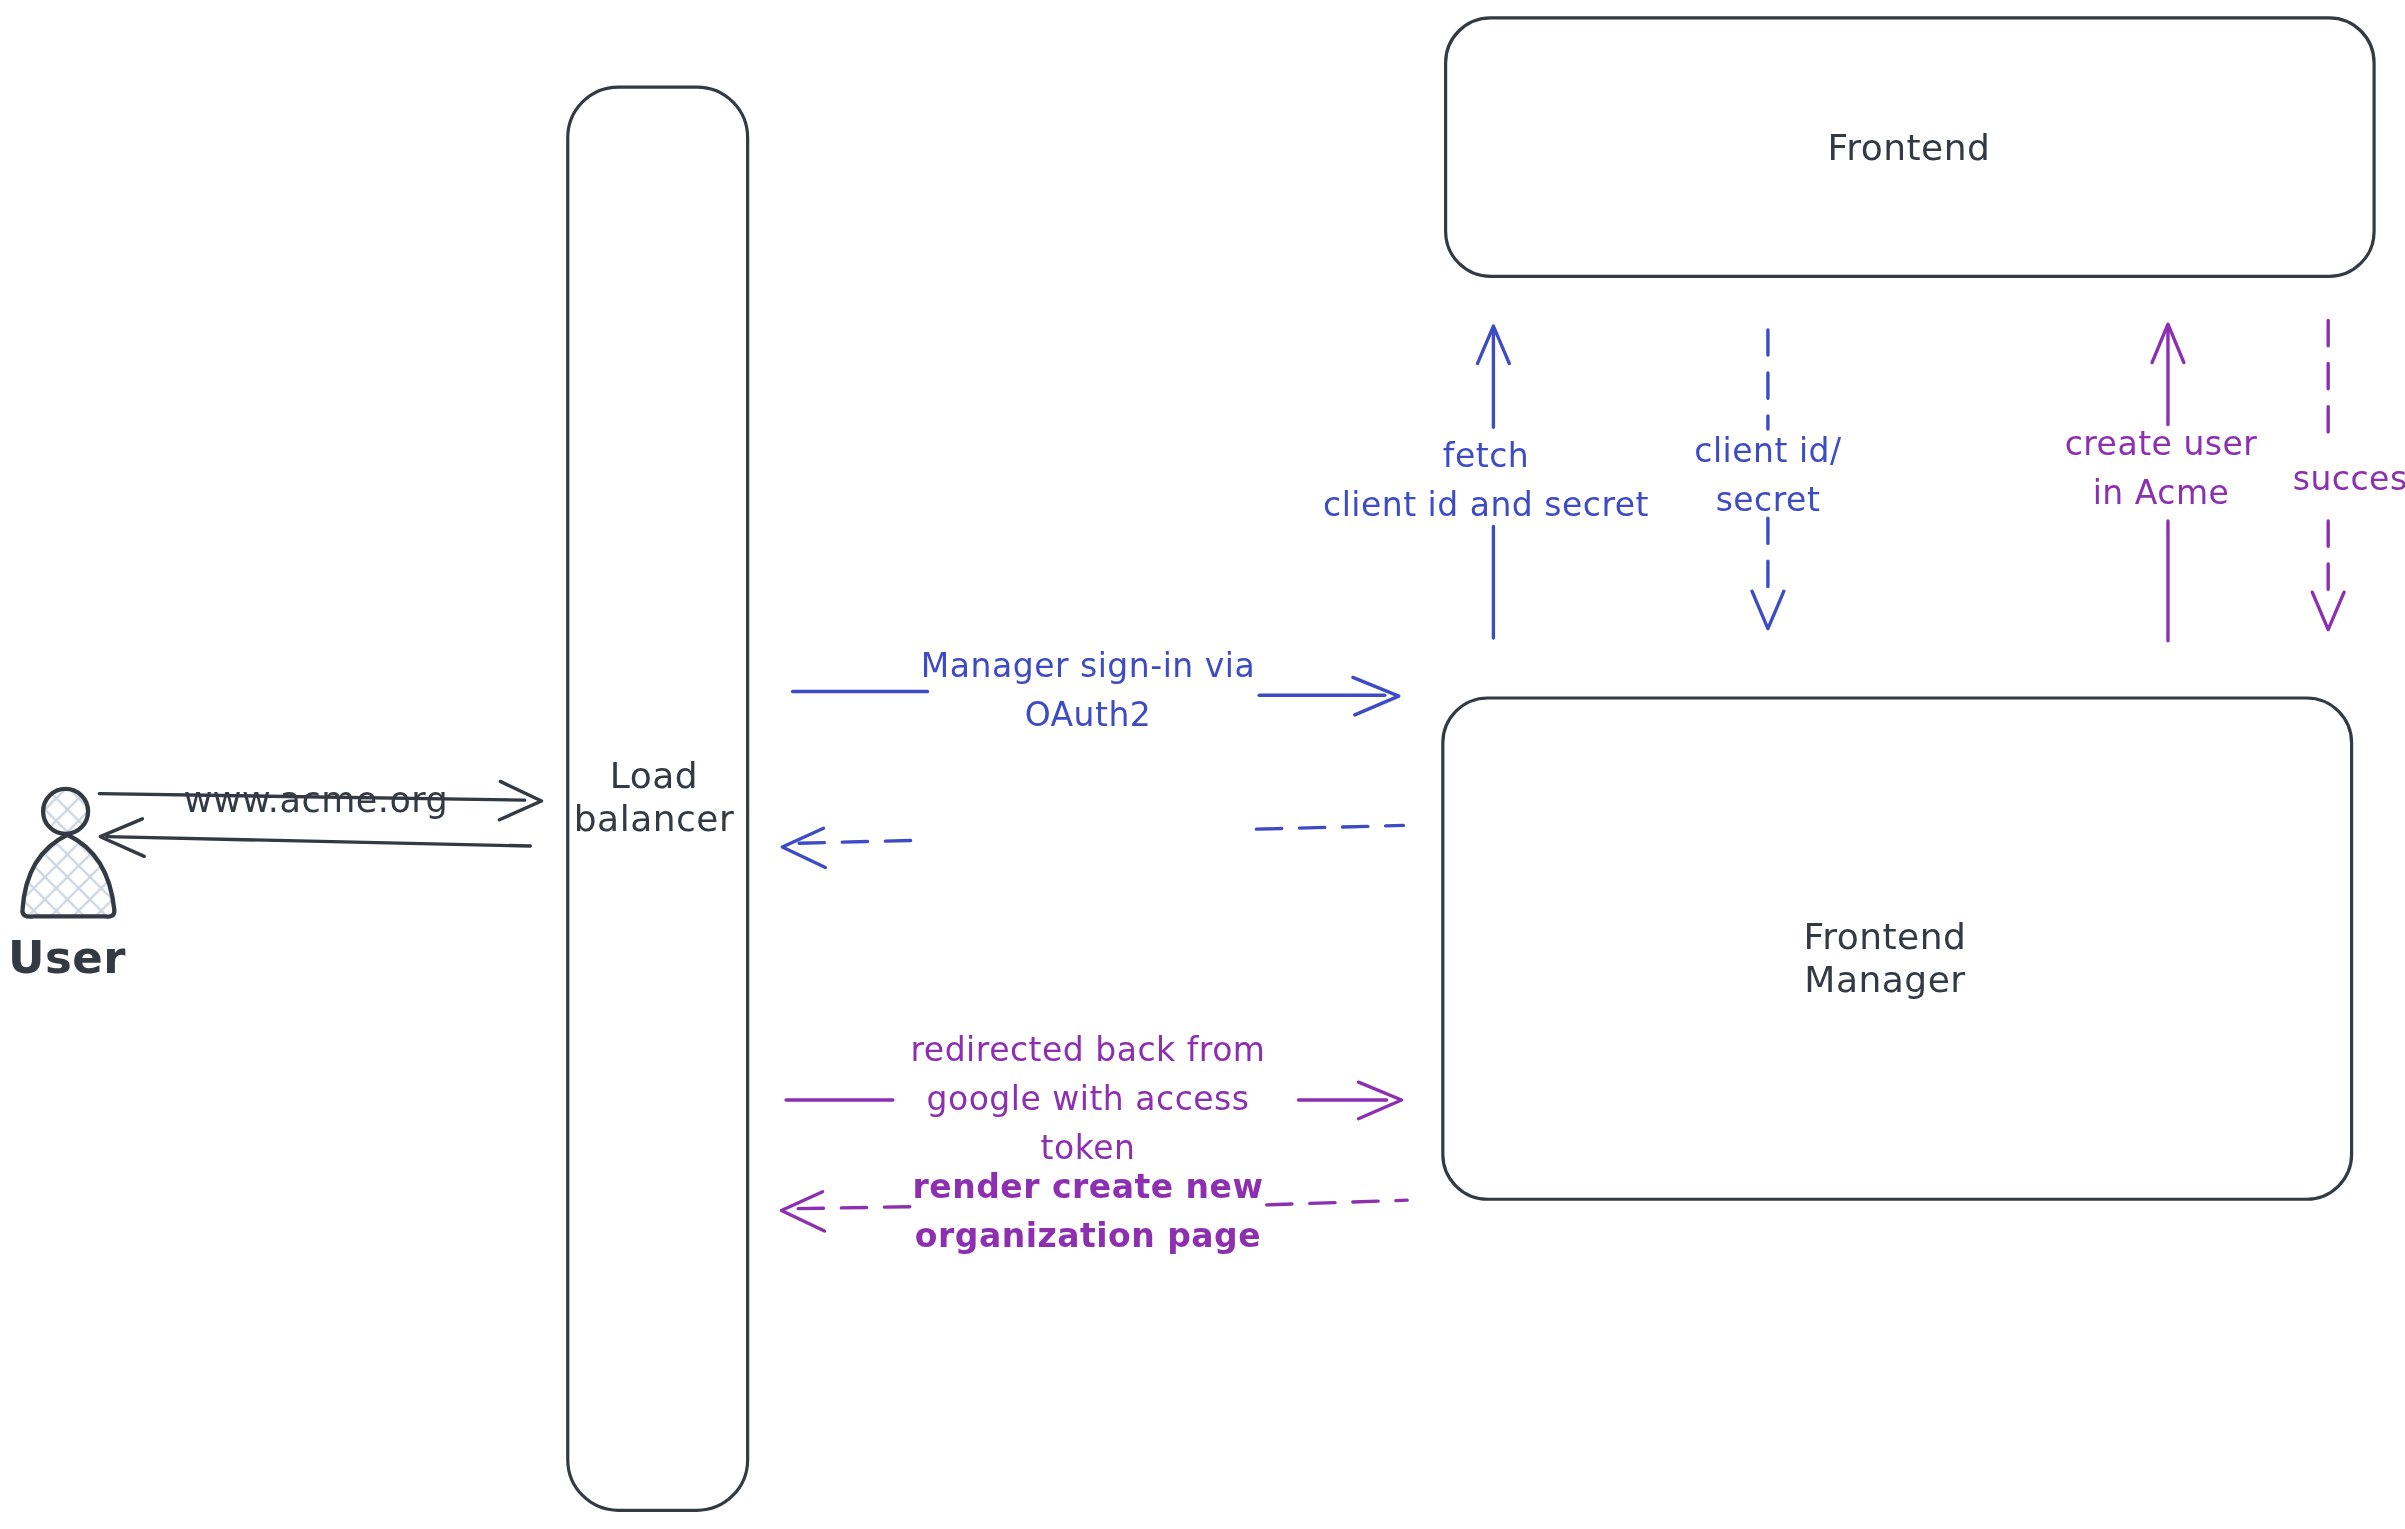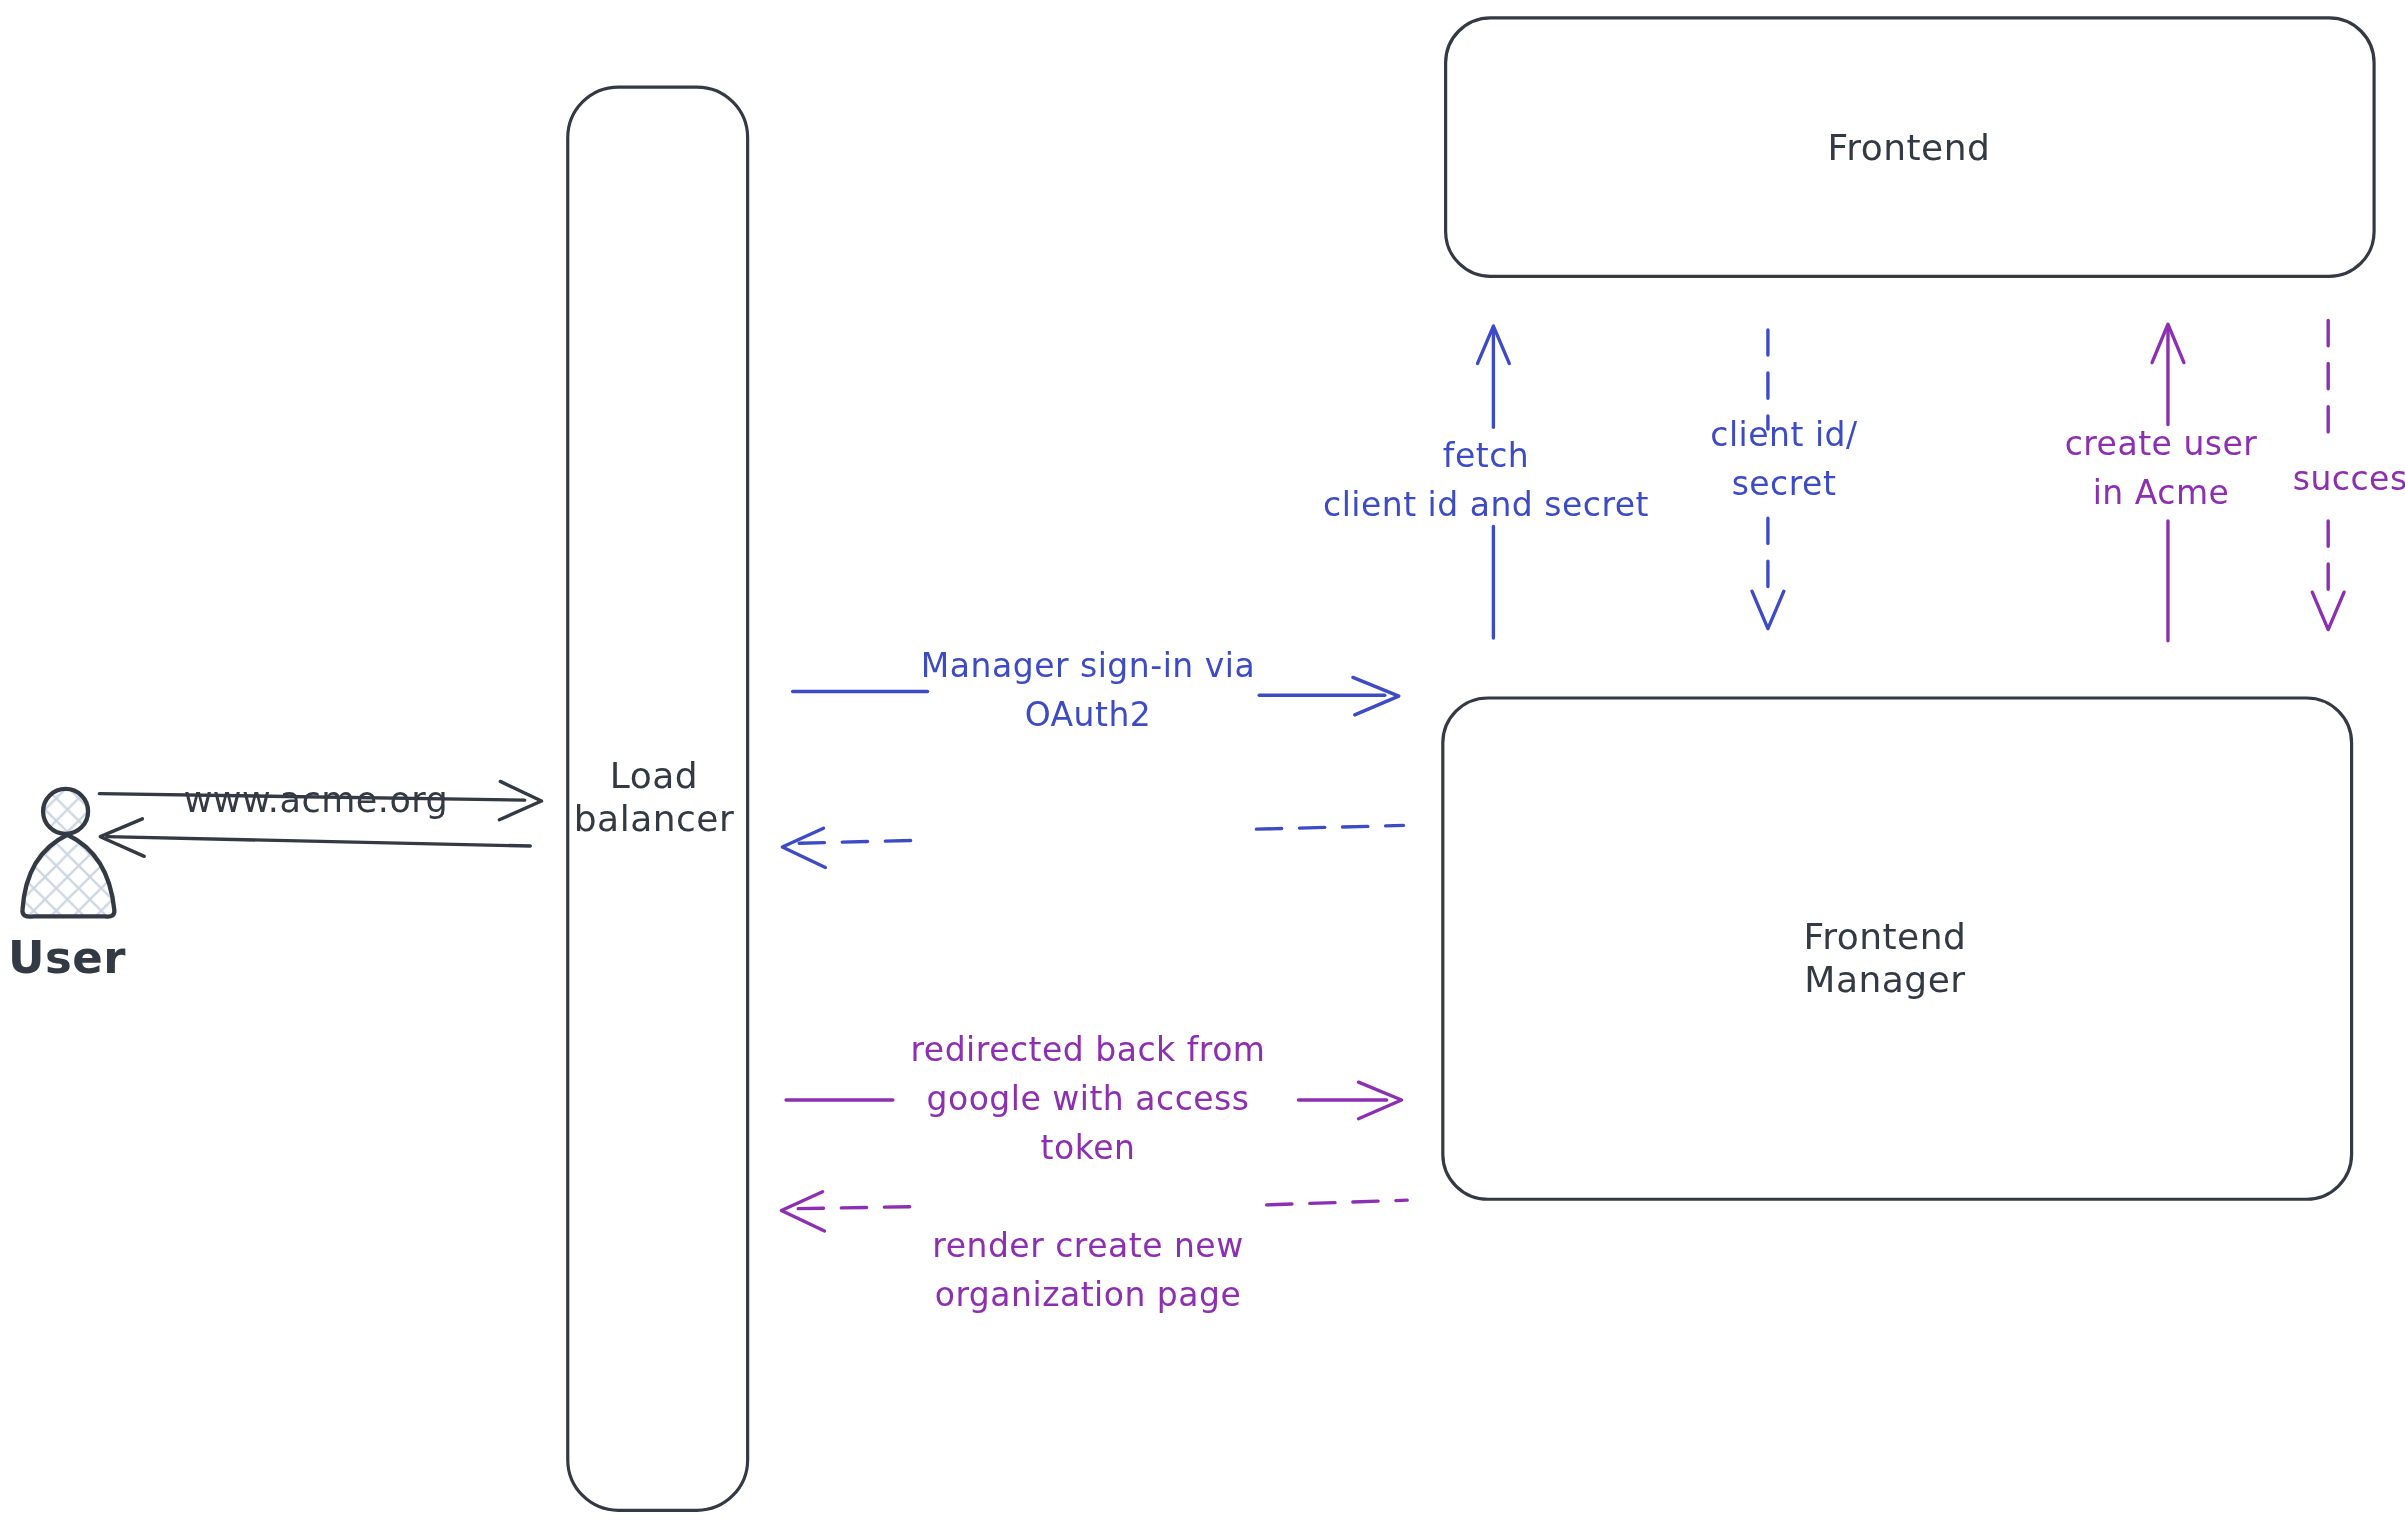--- a/index.html
+++ b/index.html
@@ -138,25 +138,25 @@
   <div class="lbl node ink" style="left:1909px; top:147px;">Frontend</div>
   <div class="lbl node ink" style="left:1885px; top:958px;">Frontend
 Manager</div>
   <div class="lbl big ink" style="left:67px; top:957px;">User</div>
 
   <div class="lbl ink" style="left:316px; top:800px; font-size:35px;">www.acme.org</div>
   <div class="lbl blue" style="left:1088px; top:690px;">Manager sign-in via
 OAuth2</div>
   <div class="lbl blue" style="left:1486px; top:480px;">fetch
 client id and secret</div>
-  <div class="lbl blue" style="left:1768px; top:459px;margin-left:16px;">client id/
+  <div class="lbl blue" style="left:1768px; top:475px;">client id/
 secret</div>
   <div class="lbl purple" style="left:2161px; top:468px;">create user
 in Acme</div>
   <div class="lbl purple" style="left:2331px; top:478px;margin-left:28px;">success</div>
   <div class="lbl purple" style="left:1088px; top:1098px;">redirected back from
 google with access
 token</div>
-  <div class="lbl purple" style="left:1088px; top:1270px;">render create new
+  <div class="lbl purple" style="left:1088px; top:1211px;font-weight:bold;">render create new
 organization page</div>
 
 </div>
 
 
 </body></html>

